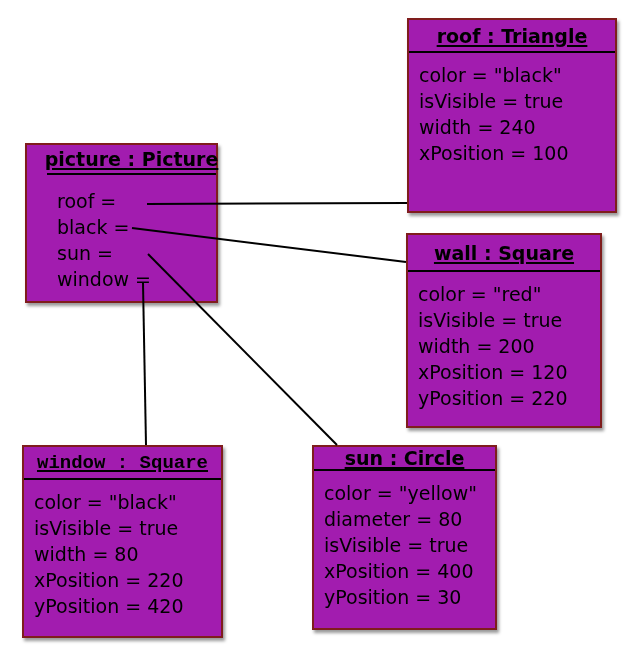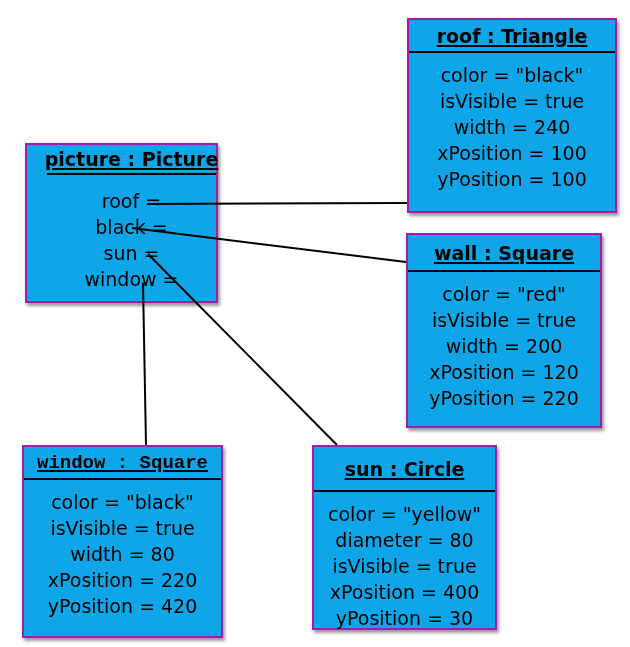--- a/index.html
+++ b/index.html
@@ -11,25 +11,24 @@
     position: relative;
     width: 630px;
     height: 647px;
     background: #ffffff;
     overflow: hidden;
     font-family: "DejaVu Sans", "Liberation Sans", sans-serif;
   }
   .node {
     position: absolute;
     box-sizing: border-box;
-    background: #0ea5e9;
-    border: 2px solid #a21caf;
+    background: #a21caf;
+    border: 2px solid #7f1d1d;
     box-shadow: 2px 3px 3px rgba(0,0,0,0.40);
     color: #000;
-    text-align: center;
   }
   .node-title {
     box-sizing: border-box;
     display: flex;
     align-items: center;
     justify-content: center;
     border-bottom: 2px solid #000;
     font-size: 19px;
     font-weight: bold;
     text-decoration: underline;
@@ -76,21 +75,20 @@
     </div>
   </div>
 
   <div class="node" style="left:407px; top:18px; width:210px; height:195px;">
     <div class="node-title" style="height:33px;">roof : Triangle</div>
     <div class="node-attrs">
       <div class="attr-row">color = "black"</div>
       <div class="attr-row">isVisible = true</div>
       <div class="attr-row">width = 240</div>
       <div class="attr-row">xPosition = 100</div>
-      <div class="attr-row">yPosition = 100</div>
     </div>
   </div>
 
   <div class="node" style="left:406px; top:233px; width:196px; height:195px;">
     <div class="node-title" style="height:37px;">wall : Square</div>
     <div class="node-attrs">
       <div class="attr-row">color = "red"</div>
       <div class="attr-row">isVisible = true</div>
       <div class="attr-row">width = 200</div>
       <div class="attr-row">xPosition = 120</div>
@@ -103,21 +101,21 @@
     <div class="node-attrs">
       <div class="attr-row">color = "black"</div>
       <div class="attr-row">isVisible = true</div>
       <div class="attr-row">width = 80</div>
       <div class="attr-row">xPosition = 220</div>
       <div class="attr-row">yPosition = 420</div>
     </div>
   </div>
 
   <div class="node" style="left:312px; top:445px; width:185px; height:185px;">
-    <div class="node-title" style="height:45px;">sun : Circle</div>
+    <div class="node-title" style="height:24px;">sun : Circle</div>
     <div class="node-attrs">
       <div class="attr-row">color = "yellow"</div>
       <div class="attr-row">diameter = 80</div>
       <div class="attr-row">isVisible = true</div>
       <div class="attr-row">xPosition = 400</div>
       <div class="attr-row">yPosition = 30</div>
     </div>
   </div>
 
   <svg id="connector-layer" viewBox="0 0 630 647" xmlns="http://www.w3.org/2000/svg">

